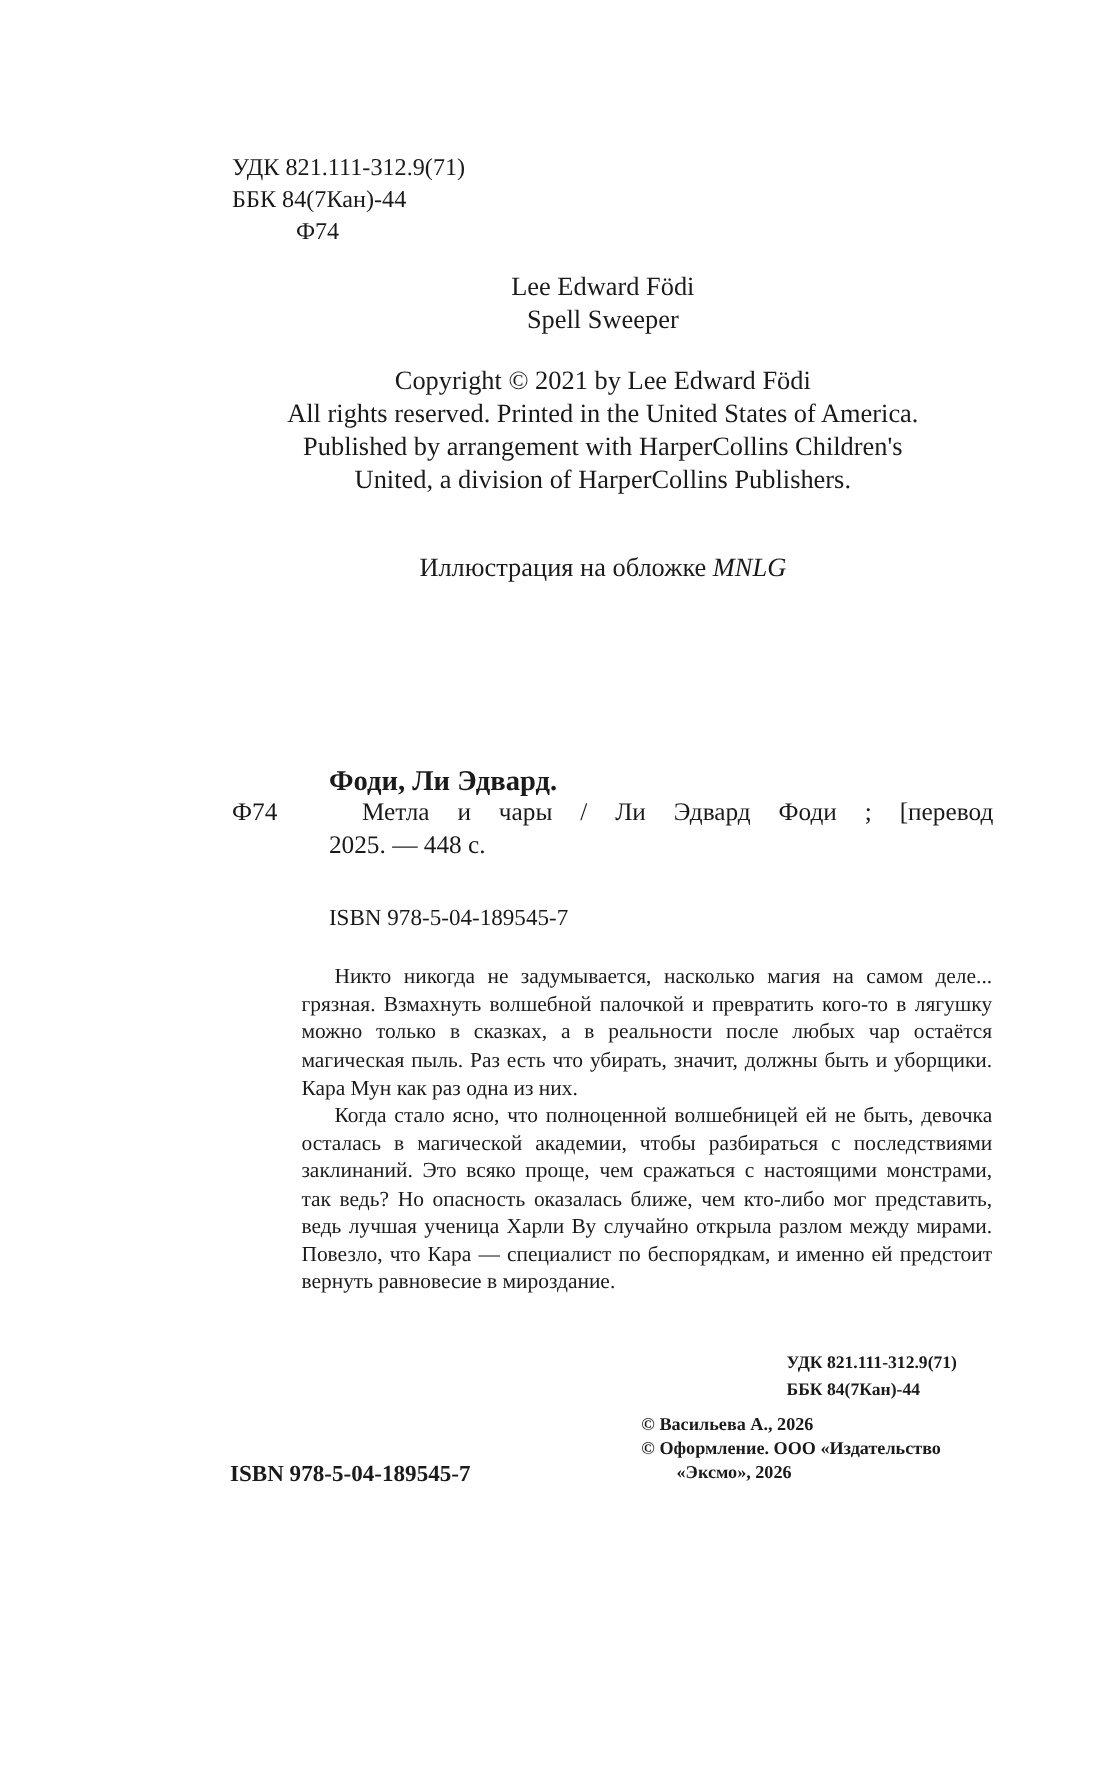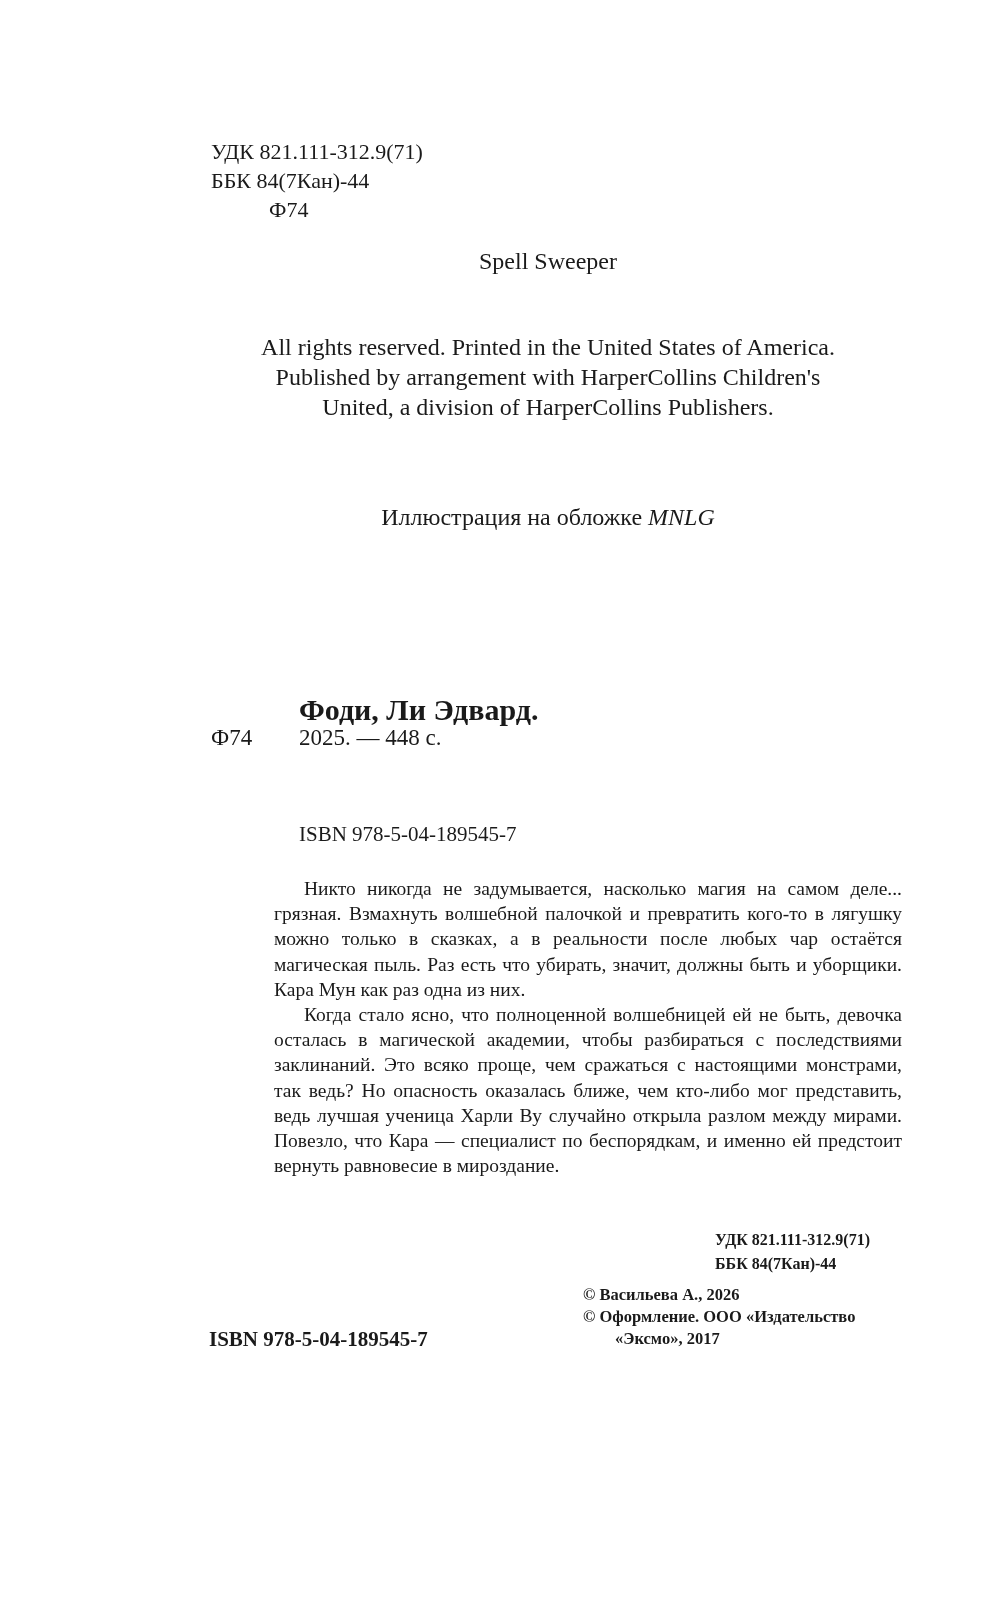--- a/index.html
+++ b/index.html
@@ -36,21 +36,21 @@
     }
     .orig-title { top: 246px; }
     .copyright { top: 332px; }
     .credits { top: 502px; }
     .credits .it { font-style: italic; }
 
     
     .bib-author {
       left: 256px;
       top: 695px;
-      font-size: 30px;
+      font-size: 26px;
       font-weight: bold;
       line-height: 30px;
     }
     .bib-code {
       left: 168px;
       top: 723px;
       font-size: 23px;
       line-height: 30px;
     }
     .bib-desc {
@@ -113,49 +113,52 @@
 </head>
 <body>
 
 <div class="abs class-block">
   <div>УДК 821.111-312.9(71)</div>
   <div>ББК 84(7Кан)-44</div>
   <div class="indent">Ф74</div>
 </div>
 
 <div class="abs center-block orig-title">
+  <div>Lee Edward Födi</div>
   <div>Spell Sweeper</div>
 </div>
 
 <div class="abs center-block copyright">
+  <div>Copyright © 2021 by Lee Edward Födi</div>
   <div>All rights reserved. Printed in the United States of America.</div>
   <div>Published by arrangement with HarperCollins Children's</div>
   <div>United, a division of HarperCollins Publishers.</div>
 </div>
 
 <div class="abs center-block credits">
   <div><span>Иллюстрация на обложке </span><span class="it">MNLG</span></div>
 </div>
 
 <div class="abs bib-author">Фоди, Ли Эдвард.</div>
 <div class="abs bib-code">Ф74</div>
 <div class="abs bib-desc">
+  <span class="first">Метла и чары / Ли Эдвард Фоди ; [перевод</span>
   <span>2025. — 448 с.</span>
 </div>
 <div class="abs bib-isbn">ISBN 978-5-04-189545-7</div>
 
 <div class="abs annotation">
   <p>Никто никогда не задумывается, насколько магия на самом деле... грязная. Взмахнуть волшебной палочкой и превратить кого-то в лягушку можно только в сказках, а в реальности после любых чар остаётся магическая пыль. Раз есть что убирать, значит, должны быть и уборщики. Кара Мун как раз одна из них.</p>
   <p>Когда стало ясно, что полноценной волшебницей ей не быть, девочка осталась в магической академии, чтобы разбираться с последствиями заклинаний. Это всяко проще, чем сражаться с настоящими монстрами, так ведь? Но опасность оказалась ближе, чем кто-либо мог представить, ведь лучшая ученица Харли Ву случайно открыла разлом между мирами. Повезло, что Кара — специалист по беспорядкам, и именно ей предстоит вернуть равновесие в мироздание.</p>
 </div>
 
 <div class="abs class-bottom">
   <div>УДК 821.111-312.9(71)</div>
   <div>ББК 84(7Кан)-44</div>
 </div>
 
 <div class="abs footer-isbn">ISBN 978-5-04-189545-7</div>
 
 <div class="abs footer-copy">
   <div>© Васильева А., 2026</div>
   <div>© Оформление. ООО «Издательство</div>
-  <div class="cont">«Эксмо», 2017</div>
+  <div class="cont">«Эксмо», 2026</div>
 </div>
 
 </body></html>

